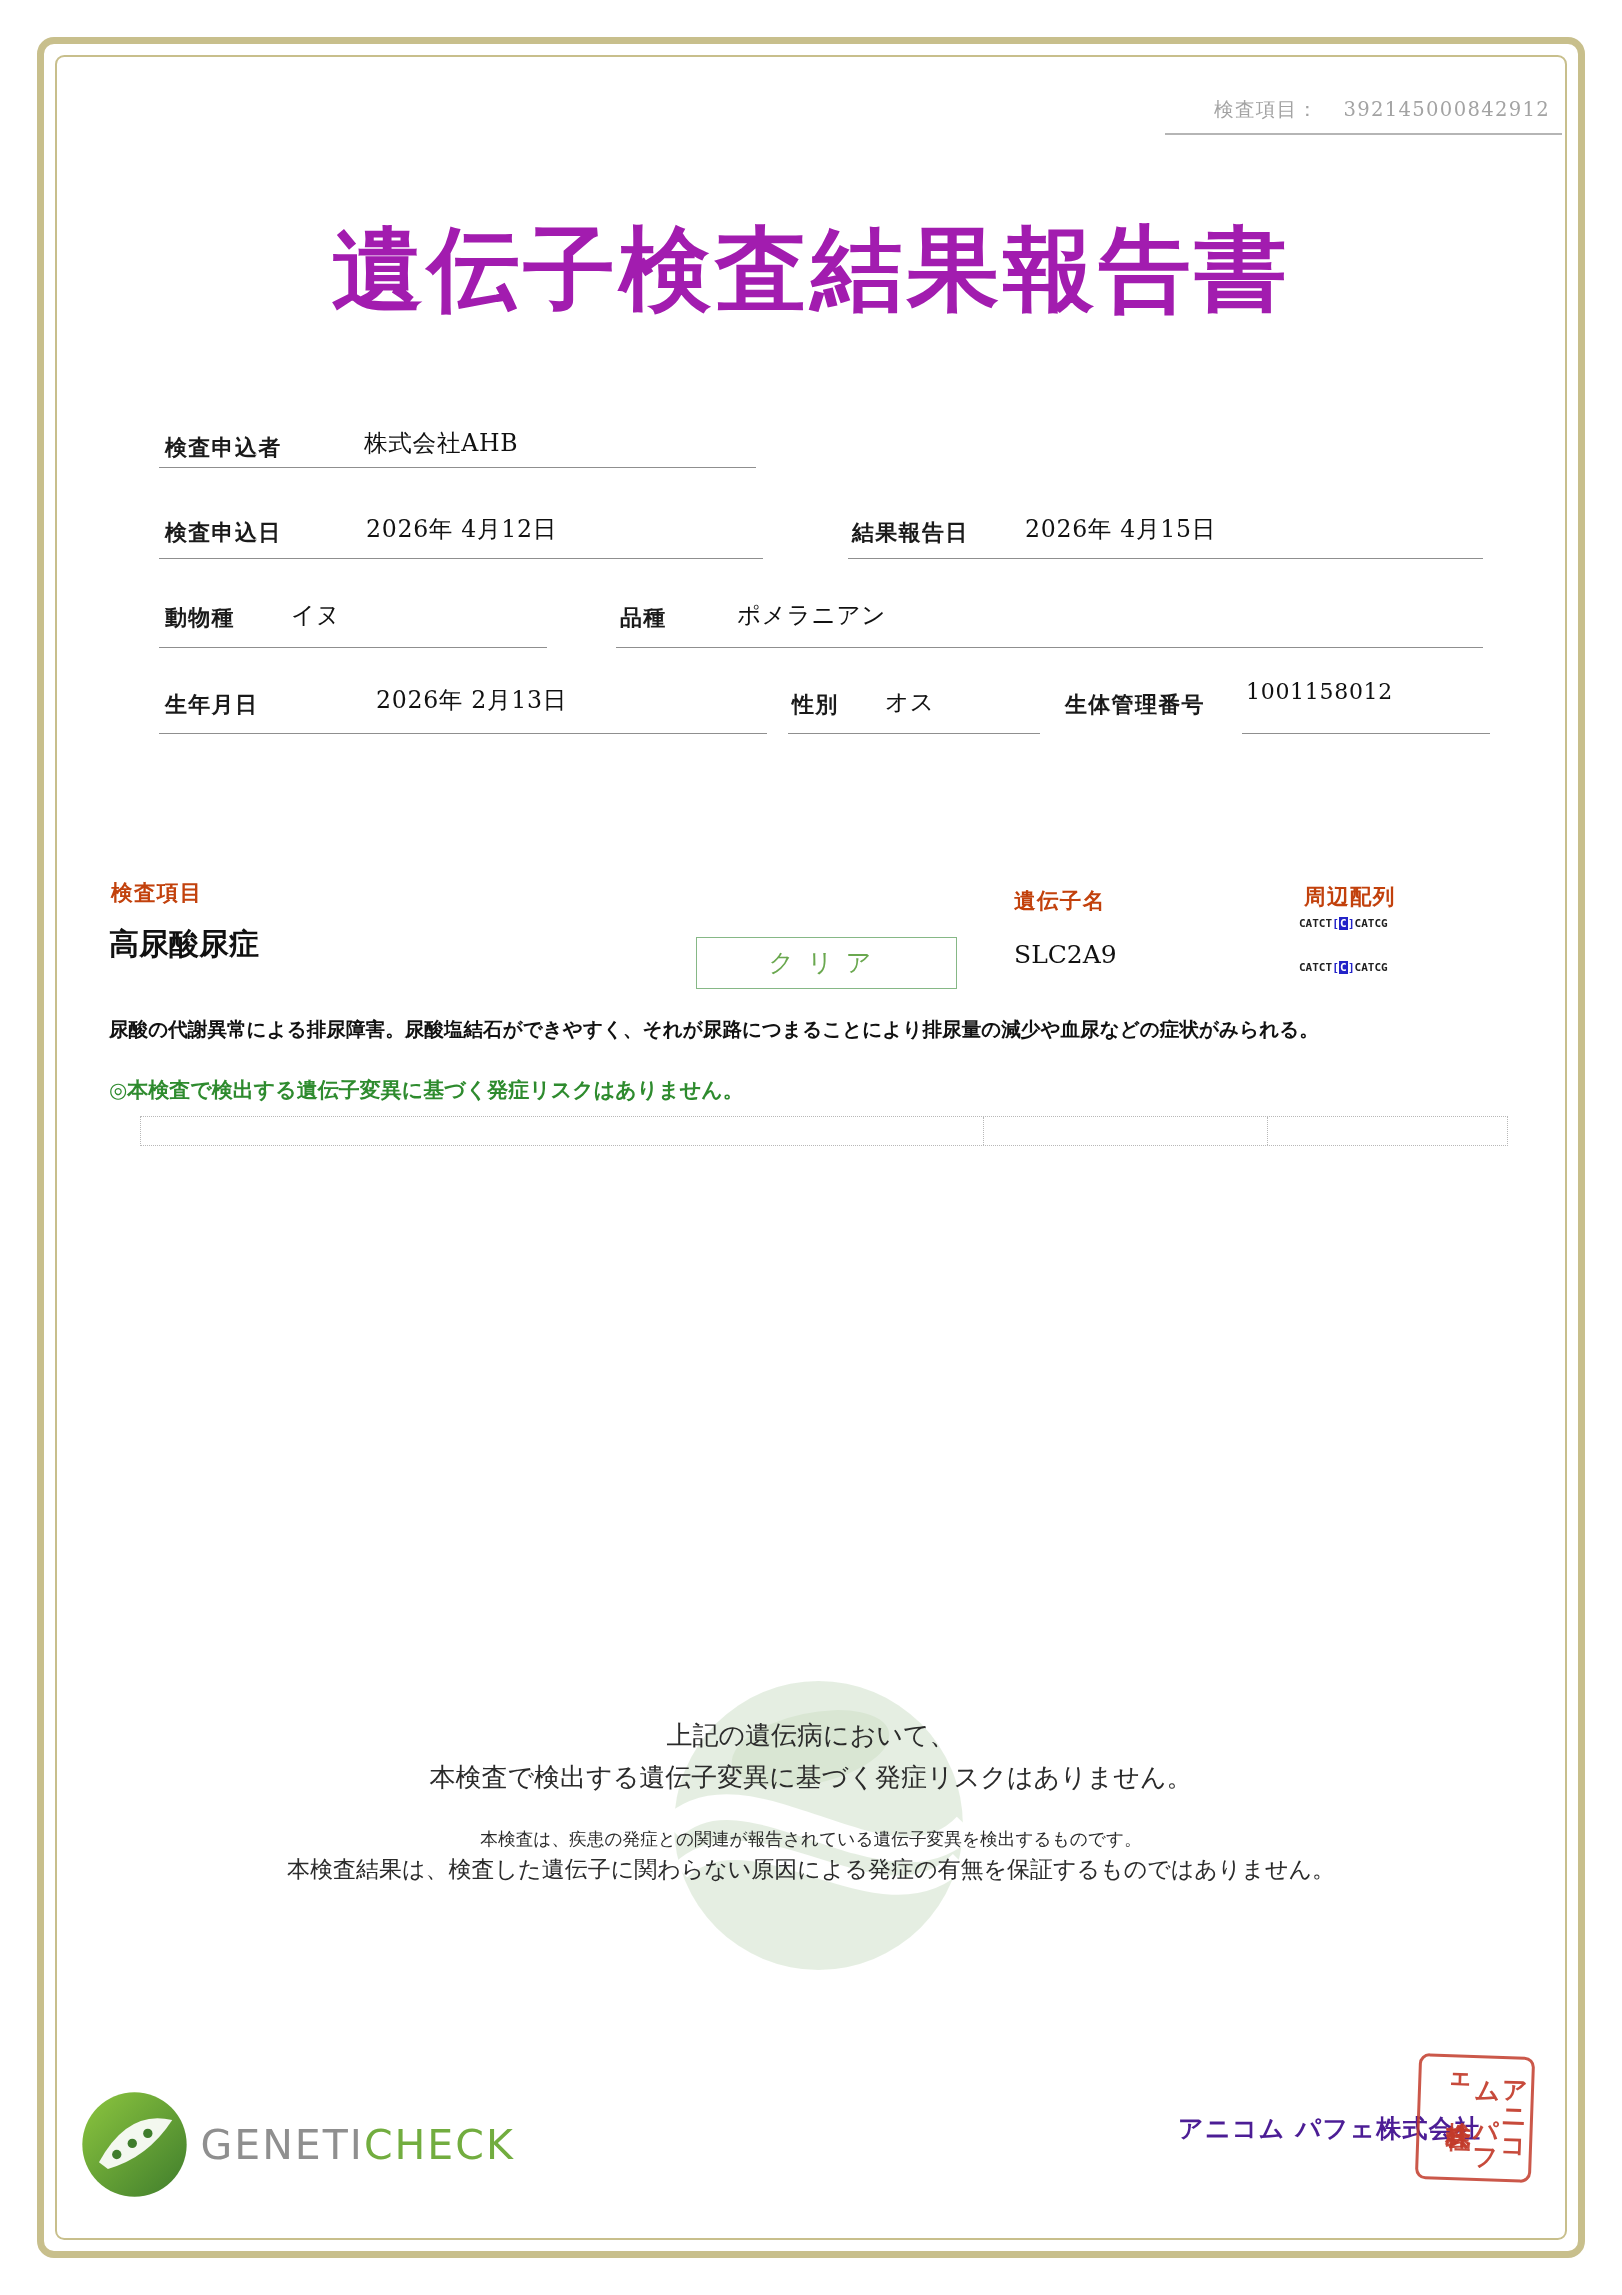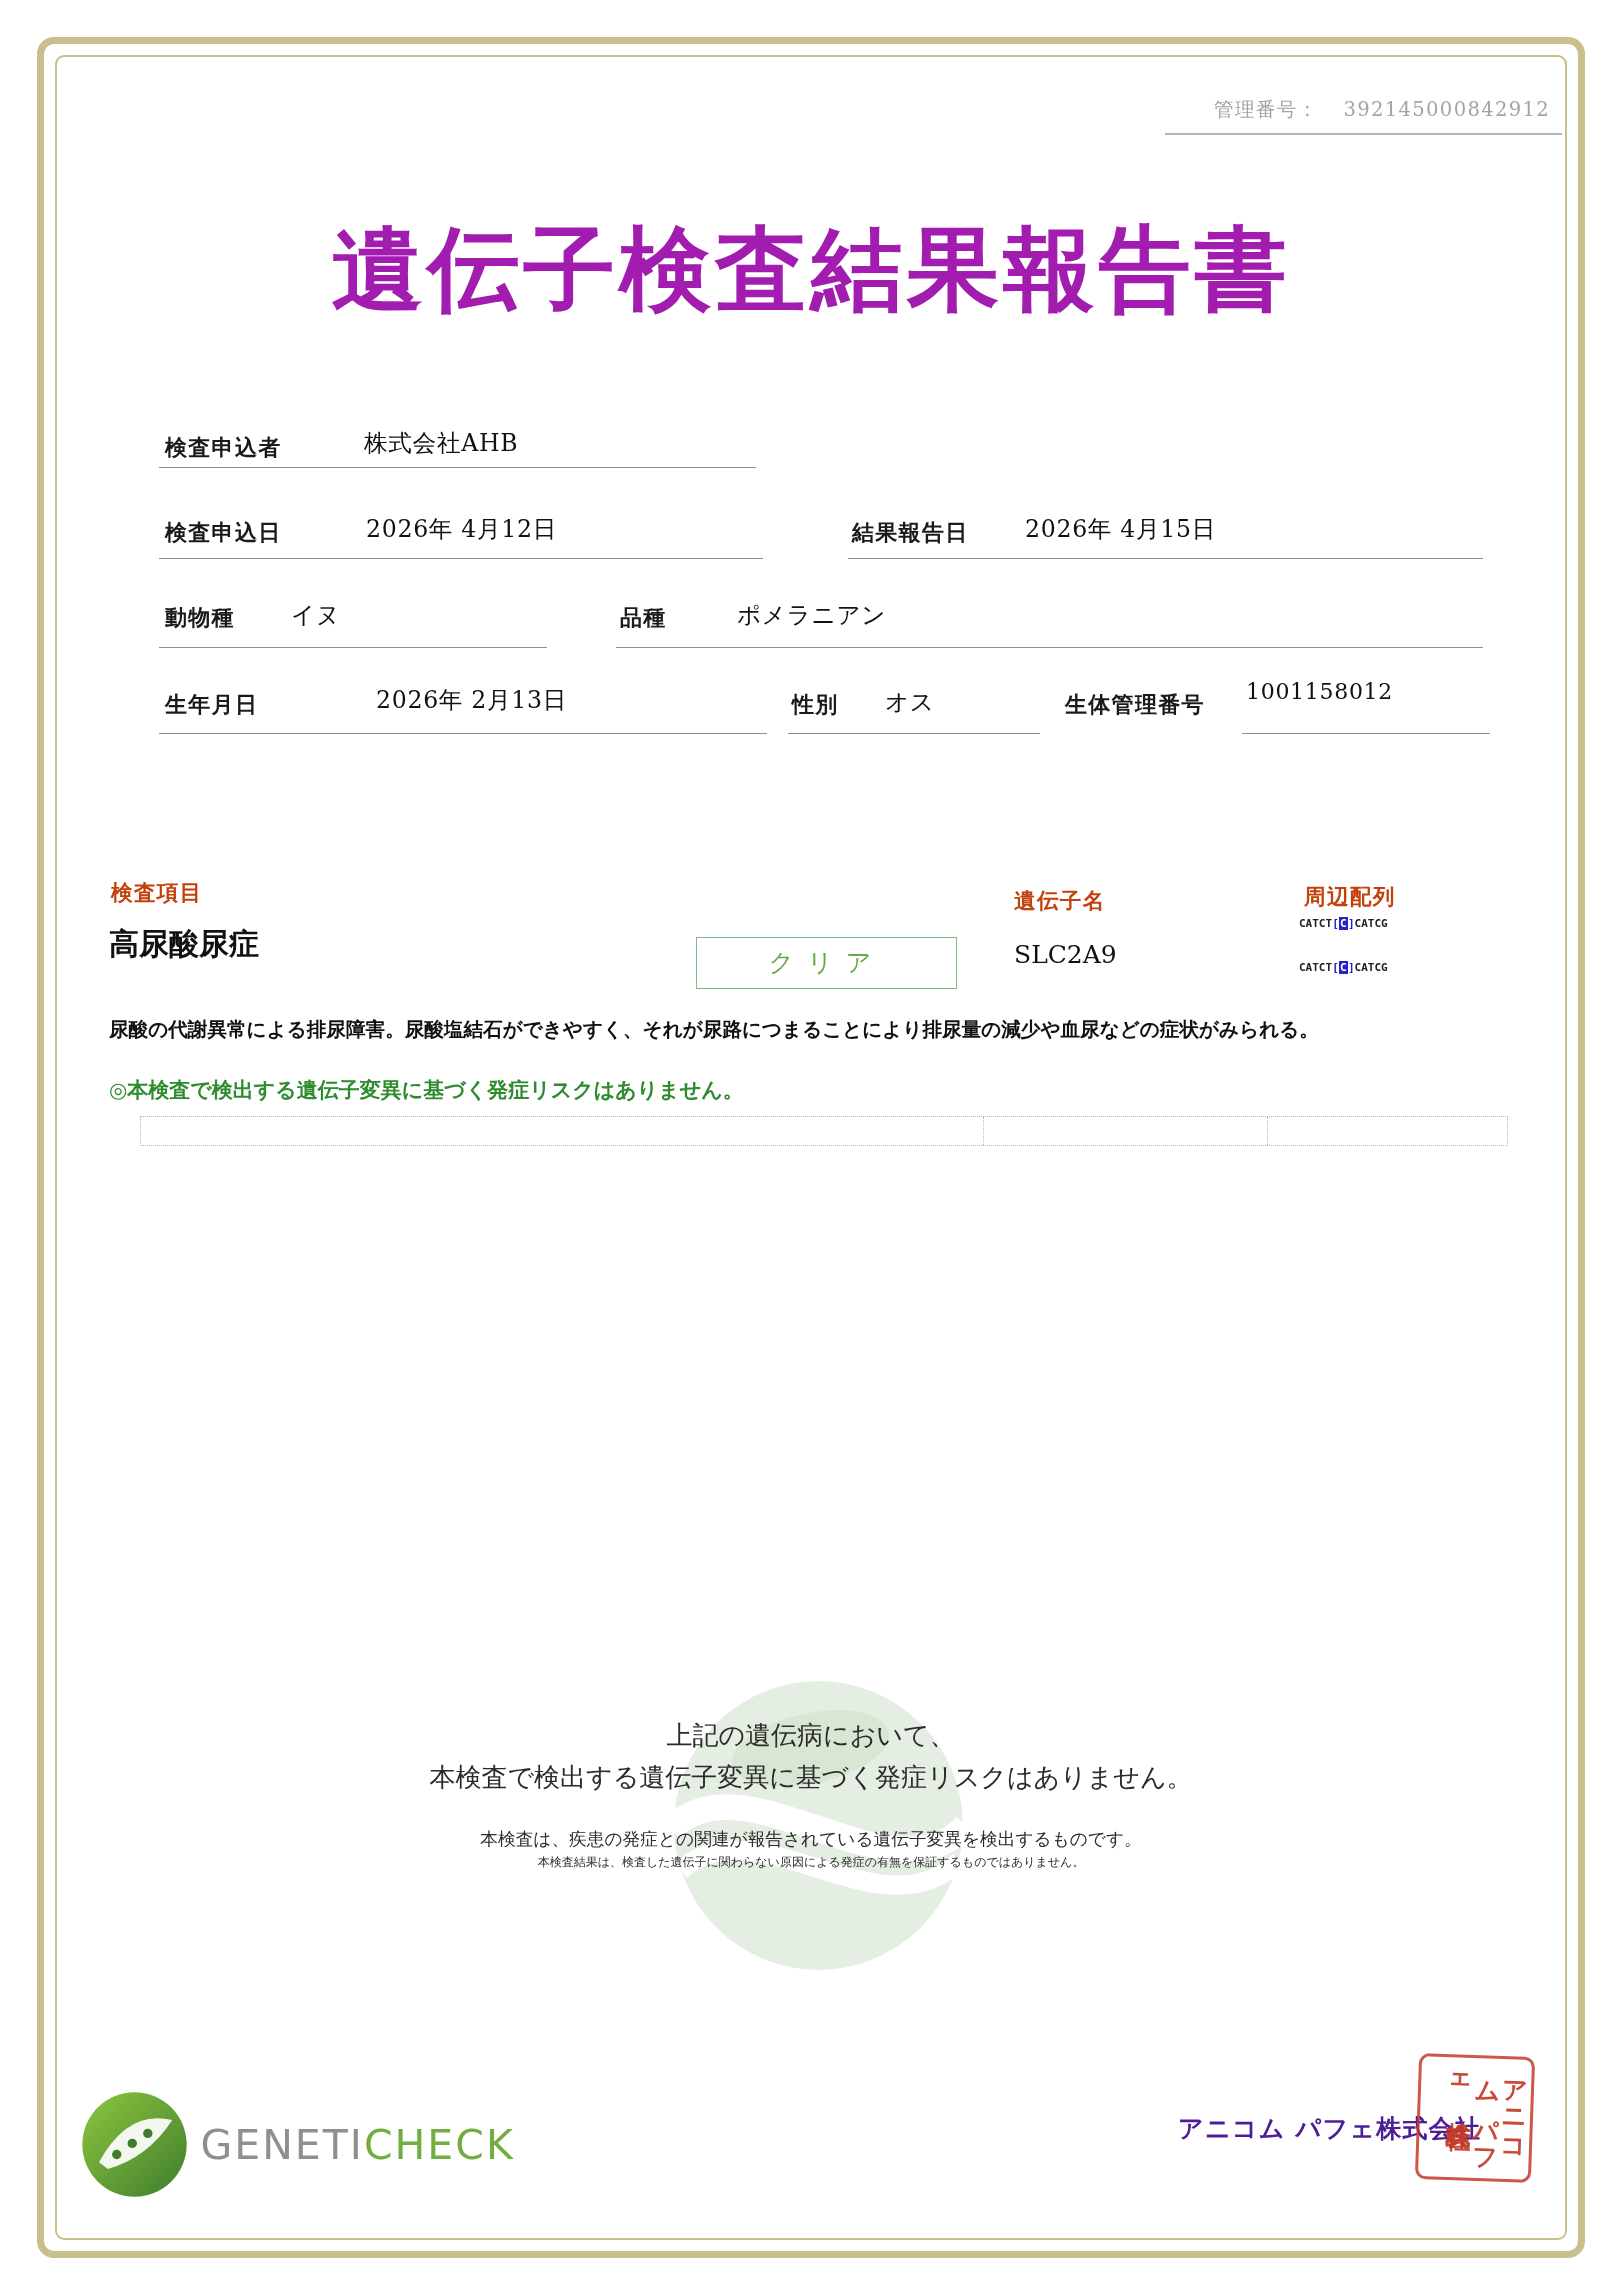--- a/index.html
+++ b/index.html
@@ -34,21 +34,21 @@
   .dotrow{position:absolute;left:140px;top:1116px;width:1366px;height:27.5px;border:0.7px dotted #b8b8b8;}
   .dotdiv{position:absolute;top:0;bottom:0;border-left:0.7px dotted #b8b8b8;}
 
   .watermark{position:absolute;left:658px;top:1665px;width:321px;height:321px;opacity:0.5;}
 
   .summary{position:absolute;left:0;right:0;text-align:center;
            font-family:"DejaVu Sans","Liberation Sans",sans-serif;color:#2b2b2b;}
   .sum1{top:1718px;font-size:26px;}
   .sum2{top:1760px;font-size:26px;}
   .note1{top:1827px;font-size:17.7px;}
-  .note2{top:1854px;font-size:12px;}
+  .note2{top:1854px;font-size:23px;}
 
   .brand{position:absolute;left:79px;top:2089px;display:flex;align-items:center;gap:10.5px;}
   .brand-icon{width:111px;height:111px;}
   .brand-text{font-family:"DejaVu Sans","Liberation Sans",sans-serif;font-size:41px;letter-spacing:2px;font-weight:400;}
   .brand-gray{color:#8f8f8f;}
   .brand-green{color:#72ad3f;}
 
   .company{position:absolute;left:1178px;top:2112px;font-size:25px;font-weight:700;color:#4c1d95;letter-spacing:1.3px;}
   .stamp{position:absolute;left:1417px;top:2055px;width:116px;height:126px;
          border:3.9px solid rgba(194,59,42,0.85);border-radius:10.5px;transform:rotate(2deg);
@@ -59,21 +59,21 @@
 </style>
 </head>
 <body>
 
 <div class="page">
 
   <div class="frame-outer"></div>
   <div class="frame-inner"></div>
 
   <div class="mgmt">
-    <span class="mgmt-label">管理番号：</span><span class="mgmt-num">392145000842912</span>
+    <span class="mgmt-label">検査項目：</span><span class="mgmt-num">392145000842912</span>
   </div>
   <div class="mgmt-uline"></div>
 
   <h1 class="title">遺伝子検査結果報告書</h1>
 
   <span class="lbl" style="left:165px;top:433px;">検査申込者</span>
   <span class="val" style="left:364px;top:427px;">株式会社AHB</span>
   <div class="uline" style="left:159px;top:467px;width:597px;"></div>
 
   <span class="lbl" style="left:165px;top:518px;">検査申込日</span>

